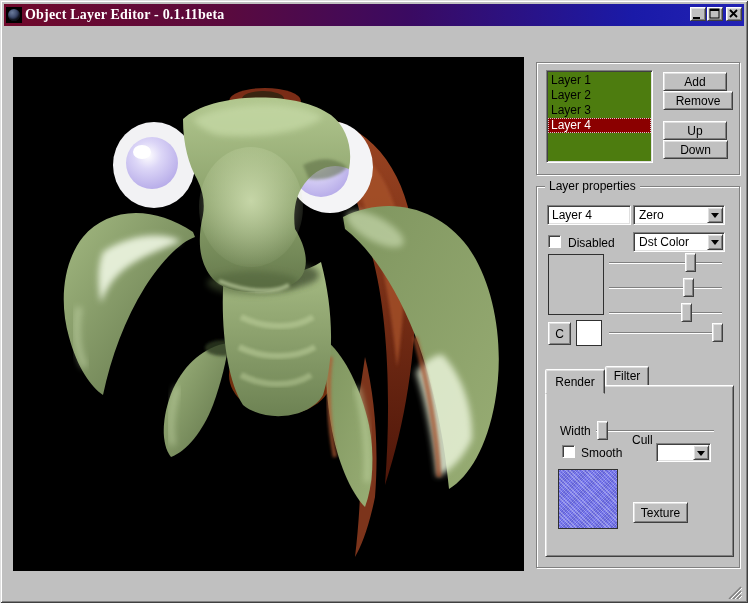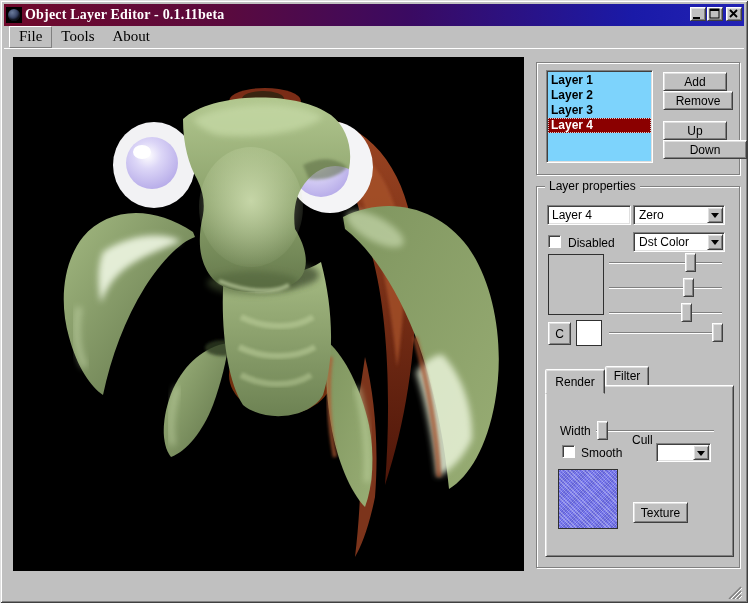--- a/index.html
+++ b/index.html
@@ -46,22 +46,22 @@
 
   
   .viewport { position:absolute; left:13px; top:57px; width:511px; height:514px; background:#000; }
   .viewport svg { display:block; }
 
   
   .btn { position:absolute; background:#c0c0c0; border:1px solid;
     border-color:#ffffff #404040 #404040 #ffffff;
     box-shadow: inset 1px 1px 0 #dfdfdf, inset -1px -1px 0 #808080;
     font-size:12px; color:#000; display:flex; align-items:center; justify-content:center; }
-  .sunken { background:#7dd3fc; border:1px solid; border-color:#808080 #ffffff #ffffff #808080;
-    box-shadow: inset 1px 1px 0 #404040, inset -1px -1px 0 #dfdfdf; font-weight: bold; }
+  .sunken { background:#4d7c0f; border:1px solid; border-color:#808080 #ffffff #ffffff #808080;
+    box-shadow: inset 1px 1px 0 #404040, inset -1px -1px 0 #dfdfdf; }
   .groupbox { position:absolute; border:1px solid #808080;
     box-shadow: inset 1px 1px 0 #fff, 1px 1px 0 #fff; }
   .group-label { position:absolute; top:-8px; left:8px; background:#c0c0c0;
     padding:0 4px; font-size:12px; color:#000;text-align:right; }
 
   
   .listbox { position:absolute; left:9px; top:7px; width:107px; height:93px;
     padding:2px 1px; overflow:hidden; }
   .list-item { height:15px; line-height:15px; padding-left:3px; font-size:12px; color:#000; }
   .list-item.selected { background:#8b0000; color:#fff; outline:1px dotted #d8c8c8; outline-offset:-1px; }
@@ -138,25 +138,20 @@
           </svg>
       </div>
       <div class="tb-btn close">
         <svg width="12" height="12">
             <path d="M2,2 L9,9 M9,2 L2,9" stroke="#000" stroke-width="1.8"></path>
           </svg>
       </div>
     </div>
   </div>
 
-  <div class="menubar">
-    <div class="menu-item raised">File</div>
-    <div class="menu-item">Tools</div>
-    <div class="menu-item">About</div>
-  </div>
 
   <div class="viewport">
     <svg width="511" height="514" viewBox="0 0 511 514">
       <defs>
         <linearGradient id="gHead" x1="0" y1="0" x2="0" y2="1">
           <stop offset="0" stop-color="#b2c78f"></stop>
             <stop offset="0.55" stop-color="#8aa06a"></stop>
             <stop offset="1" stop-color="#64784b"></stop>
         </linearGradient>
         <linearGradient id="gBody" x1="0" y1="0" x2="0" y2="1">
@@ -249,21 +244,21 @@
   <div class="groupbox" style="left:536px; top:62px; width:204px; height:113px;">
     <div class="listbox sunken">
       <div class="list-item">Layer 1</div>
       <div class="list-item">Layer 2</div>
       <div class="list-item">Layer 3</div>
       <div class="list-item selected">Layer 4</div>
     </div>
     <div class="btn" style="left:126px; top:9px; width:64px; height:19px;">Add</div>
     <div class="btn" style="left:126px; top:28px; width:70px; height:19px;">Remove</div>
     <div class="btn" style="left:126px; top:58px; width:64px; height:19px;">Up</div>
-    <div class="btn" style="left:126px; top:77px; width:84px; height:19px;text-align:center;">Down</div>
+    <div class="btn" style="left:126px; top:77px; width:65px; height:19px;text-align:center;">Down</div>
   </div>
 
   <div class="groupbox" style="left:536px; top:186px; width:204px; height:382px;">
     <div class="group-label">Layer properties</div>
 
     <input class="text-input" style="left: 10px; top: 18px; width: 84px; height: 20px;" value="Layer 4">
 
     <div class="dropdown" style="left:96px; top:18px; width:92px; height:20px;">
       <div class="dd-value">Zero</div>
       <div class="dd-arrow-btn">

